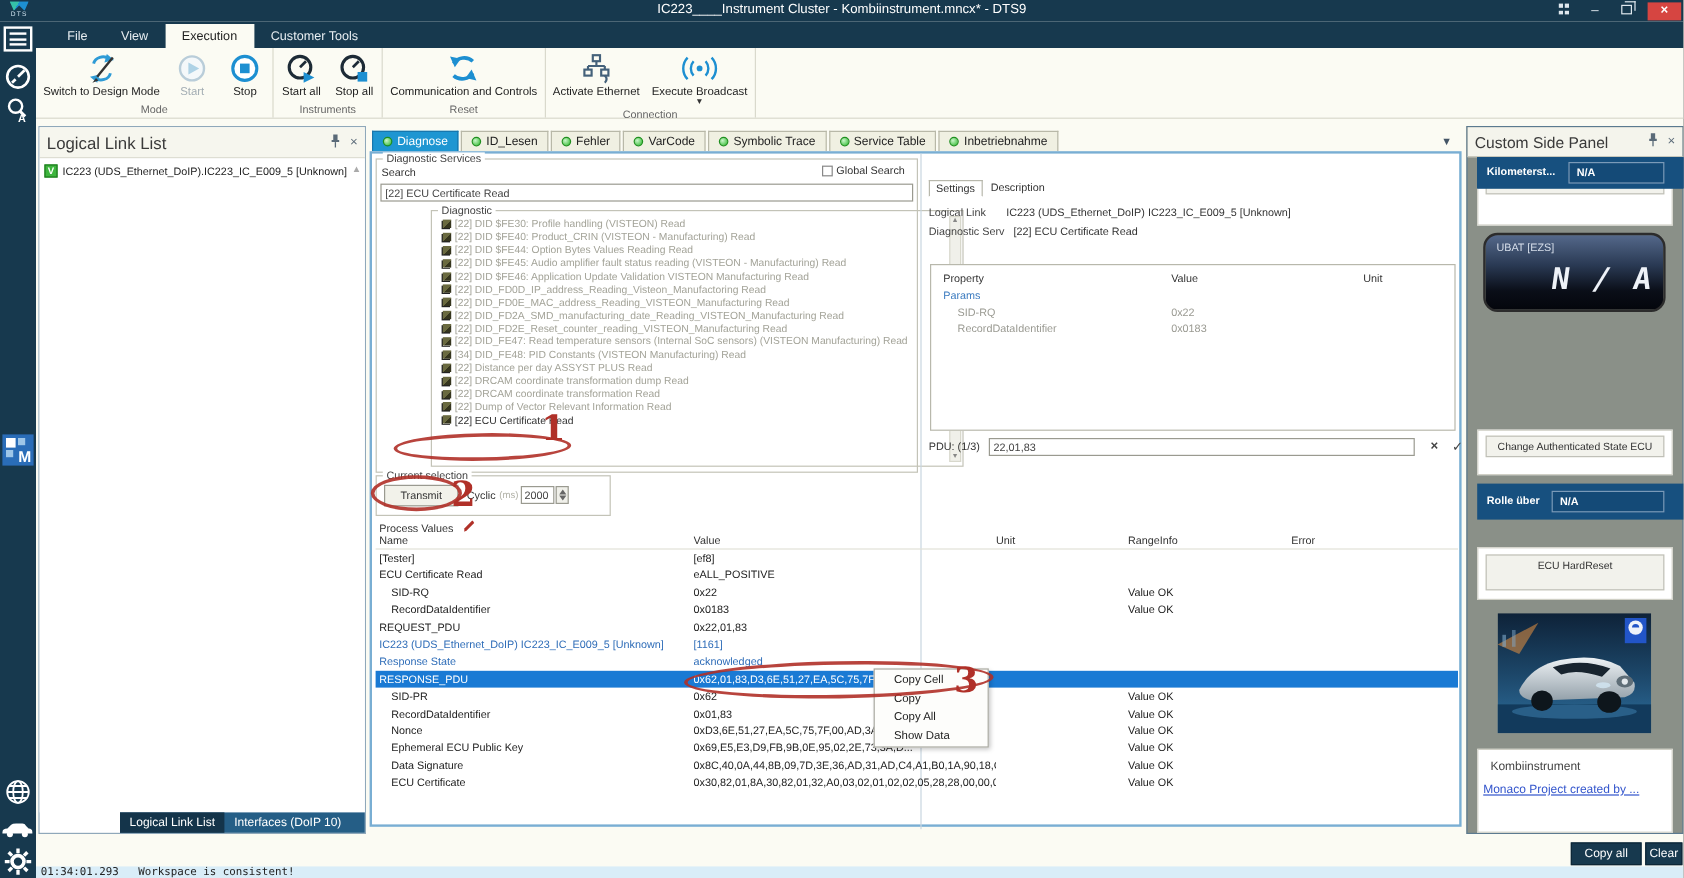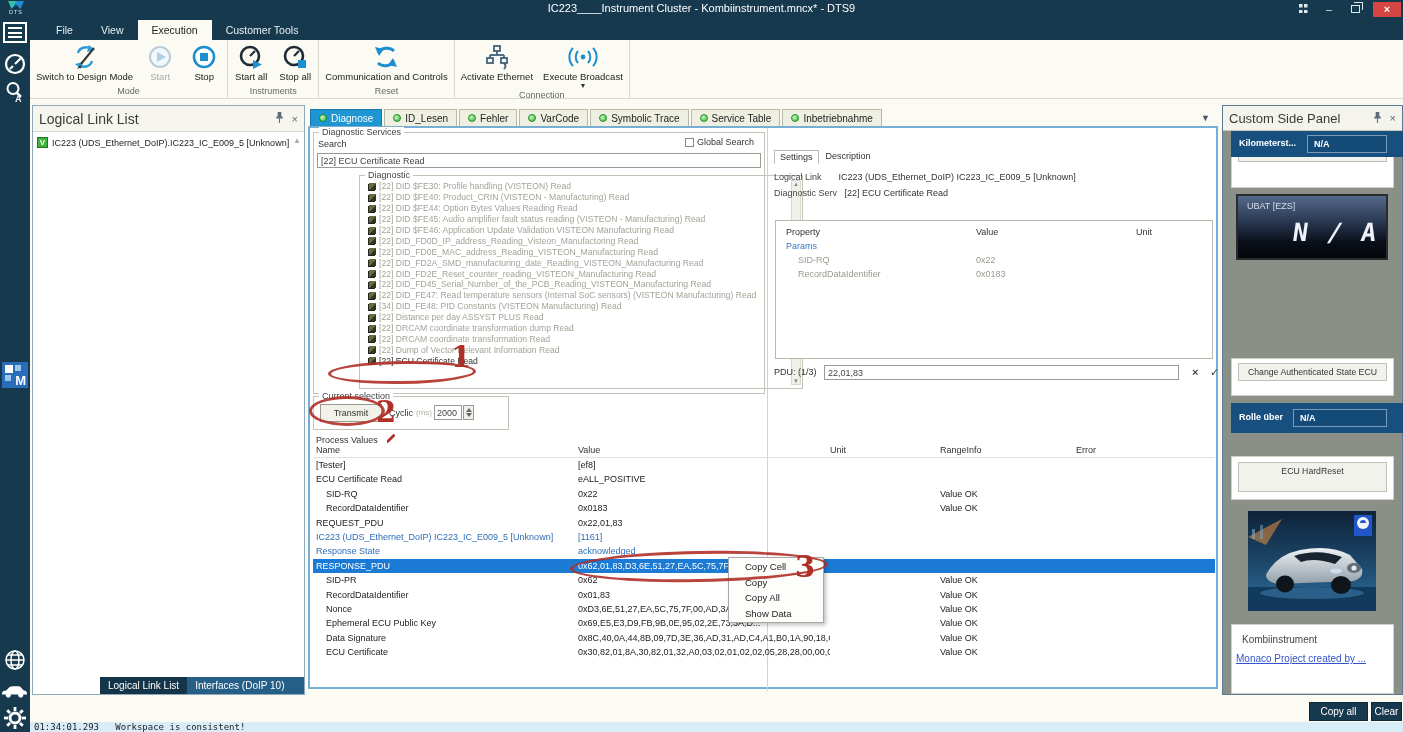--- a/index.html
+++ b/index.html
@@ -143,21 +143,21 @@
   .context-menu { position:absolute; left:728px; top:557px; width:96px; background:#fdfdfb; border:1px solid #a8a8a0; box-shadow:2px 2px 4px rgba(0,0,0,.25); z-index:50; padding:1px 0; }
   .cm-item { font-size:9.5px; color:#222; padding:0 6px 0 16px; height:15.5px; line-height:15.5px; white-space:nowrap; }
 
   
   .side-panel { position:absolute; left:1222px; top:105px; width:181px; height:590px; background:#8a9088; border:1px solid #5b7a90; }
   .sp-header { height:25px; background:#f4f4ec; display:flex; align-items:center; padding:0 6px; border-bottom:1px solid #c8c8bc; }
   .sp-title { flex:1; font-size:13px; color:#3a3a3a; }
   .sp-card { position:absolute; left:8px; width:163px; background:#fff; border:1px solid #d0d0c6; }
   .sp-btn { margin:5px 6px; height:20px; background:#f2f2ec; border:1px solid #c0c0b8; font-size:8.7px; color:#333; text-align:center; line-height:18px; white-space:nowrap; overflow:hidden; }
   .card-start { top:30px; height:52px; }
-  .ubat { position:absolute; left:13px; top:88px; width:152px; height:66px; border-radius:0; border:2px solid #2c2c2c;
+  .ubat { position:absolute; left:13px; top:88px; width:152px; height:66px; border-radius:12px; border:2px solid #2c2c2c;
           background:linear-gradient(#54688a 0%, #2a3a54 40%, #0a0e18 75%, #04060c 100%); overflow:hidden; }
   .ubat-label { position:absolute; left:9px; top:5px; font-size:9px; color:#d6deea; }
   .ubat-value { position:absolute; right:8px; top:22px; font-family:"DejaVu Sans Mono", monospace; font-size:25px; font-weight:bold; color:#eef2f8; transform:skewX(-8deg); letter-spacing:2px; }
   .sp-row { position:absolute; left:8px; width:175px; height:26px; background:#17507f; }
   .sp-row-label { position:absolute; left:8px; top:7px; font-size:9px; color:#fff; font-weight:bold; white-space:nowrap; }
   .sp-row-value { position:absolute; left:76px; top:4px; width:80px; height:18px; border:1px solid #7a9ab8; background:#144a77; color:#fff; font-size:9px; font-weight:bold; line-height:16px; padding-left:6px; }
   .card-auth { top:252px; height:38px; }
   .card-auth .sp-btn { height:18px; line-height:16px; margin:4px 6px; }
   .row-rolle { top:297px; height:30px; }
   .row-rolle .sp-row-label { top:9px; }
@@ -509,24 +509,20 @@
               <div class="tree-item">
                 <span class="tree-icon"></span>
                 <span>[22] DID_FD2A_SMD_manufacturing_date_Reading_VISTEON_Manufacturing Read</span>
               </div>
 
               <div class="tree-item">
                 <span class="tree-icon"></span>
                 <span>[22] DID_FD2E_Reset_counter_reading_VISTEON_Manufacturing Read</span>
               </div>
 
-              <div class="tree-item">
-                <span class="tree-icon"></span>
-                <span>[22] DID_FD45_Serial_Number_of_the_PCB_Reading_VISTEON_Manufacturing Read</span>
-              </div>
 
               <div class="tree-item">
                 <span class="tree-icon"></span>
                 <span>[22] DID_FE47: Read temperature sensors (Internal SoC sensors) (VISTEON Manufacturing) Read</span>
               </div>
 
               <div class="tree-item">
                 <span class="tree-icon"></span>
                 <span>[34] DID_FE48: PID Constants (VISTEON Manufacturing) Read</span>
               </div>

